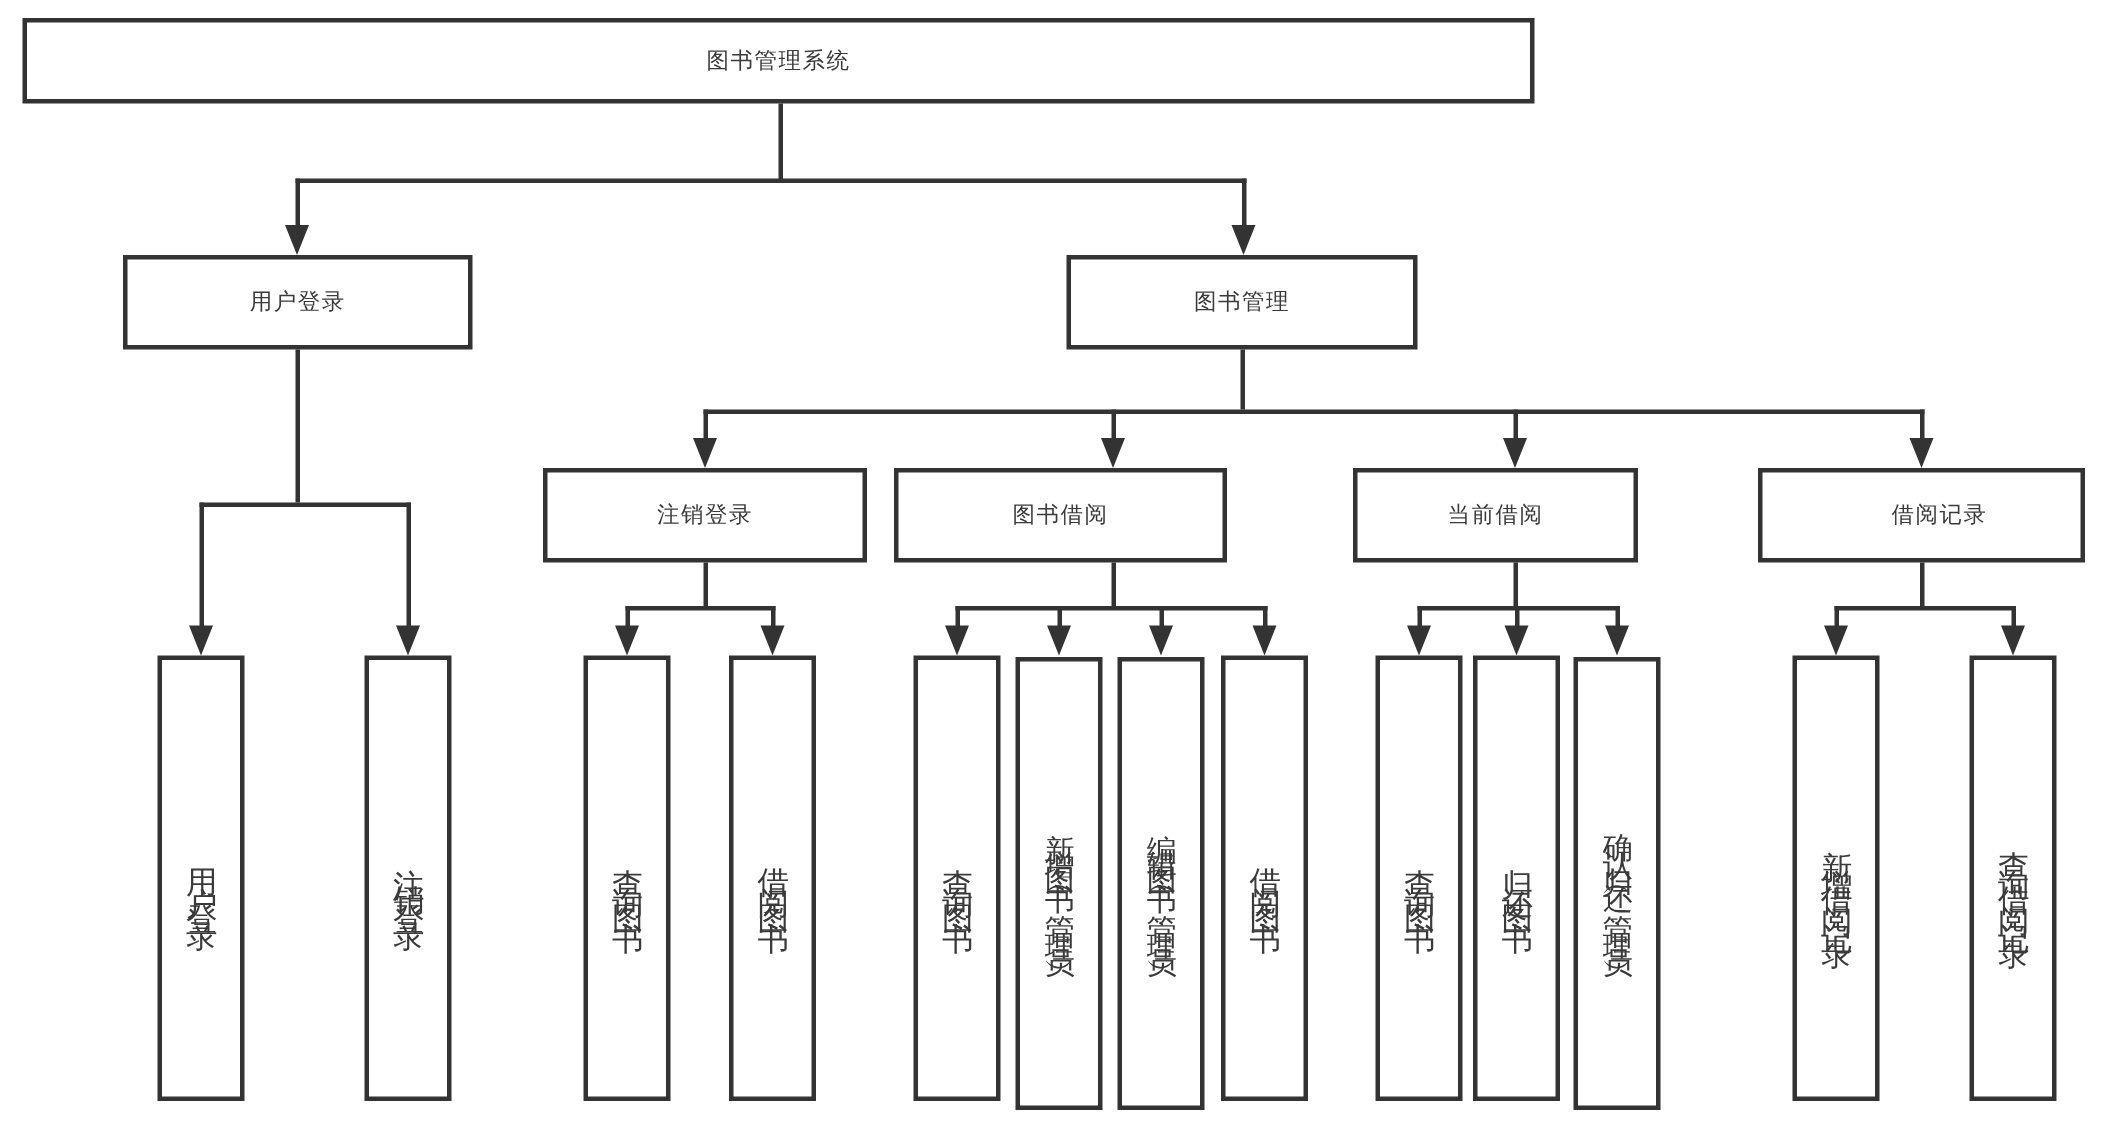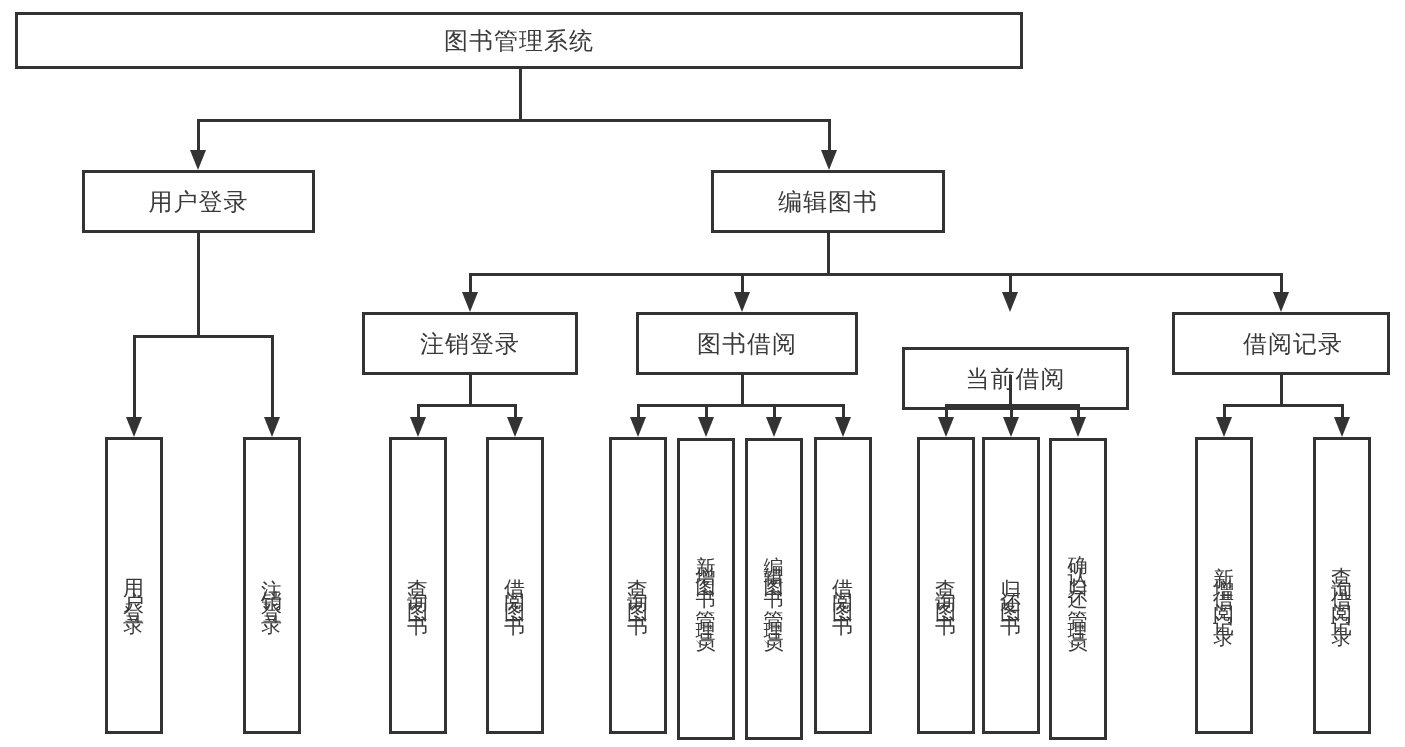--- a/index.html
+++ b/index.html
@@ -12,21 +12,21 @@
   }
   .node{
     position:absolute;
     box-sizing:border-box;
     border:3px solid #333333;
     background:#ffffff;
     color:#3a3a3a;
     display:flex;
     align-items:center;
     justify-content:center;
-    font-size:24px;
+    font-size:15px;
     line-height:1;
   }
   .hnode{letter-spacing:1px;}
   .vnode{
     writing-mode:vertical-rl;
     letter-spacing:12px;
     font-size:21px;
   }
   .vnode.tight{letter-spacing:11px;font-size:20px;}
   .ln{position:absolute;background:#333333;}
@@ -48,27 +48,27 @@
 </style>
 </head>
 <body>
 
 <div id="stage">
 
   <div class="node hnode" style="left:15px;top:12px;width:1008px;height:57px;">图书管理系统</div>
 
   <div class="node hnode" style="left:82px;top:170px;width:233px;height:63px;">用户登录</div>
 
-  <div class="node hnode" style="left:711px;top:170px;width:234px;height:63px;">编辑图书</div>
+  <div class="node hnode" style="left:711px;top:170px;width:234px;height:63px;">图书管理</div>
 
   <div class="node hnode" style="left:362px;top:312px;width:216px;height:63px;">注销登录</div>
 
-  <div class="node hnode" style="left:636px;top:312px;width:222px;height:63px;">图书借阅</div>
+  <div class="node hnode" style="left:596px;top:312px;width:222px;height:63px;">图书借阅</div>
 
-  <div class="node hnode" style="left:902px;top:312px;width:227px;height:63px;margin-top:35px;">当前借阅</div>
+  <div class="node hnode" style="left:902px;top:312px;width:190px;height:63px;">当前借阅</div>
 
   <div class="node hnode" style="left:1172px;top:312px;width:218px;height:63px;padding-left:24px;">借阅记录</div>
 
   <div class="node vnode" style="left:105px;top:437px;width:58px;height:297px;">用户登录</div>
 
   <div class="node vnode" style="left:243px;top:437px;width:58px;height:297px;">注销登录</div>
 
   <div class="node vnode" style="left:389px;top:437px;width:58px;height:297px;">查询图书</div>
 
   <div class="node vnode" style="left:486px;top:437px;width:58px;height:297px;">借阅图书</div>

